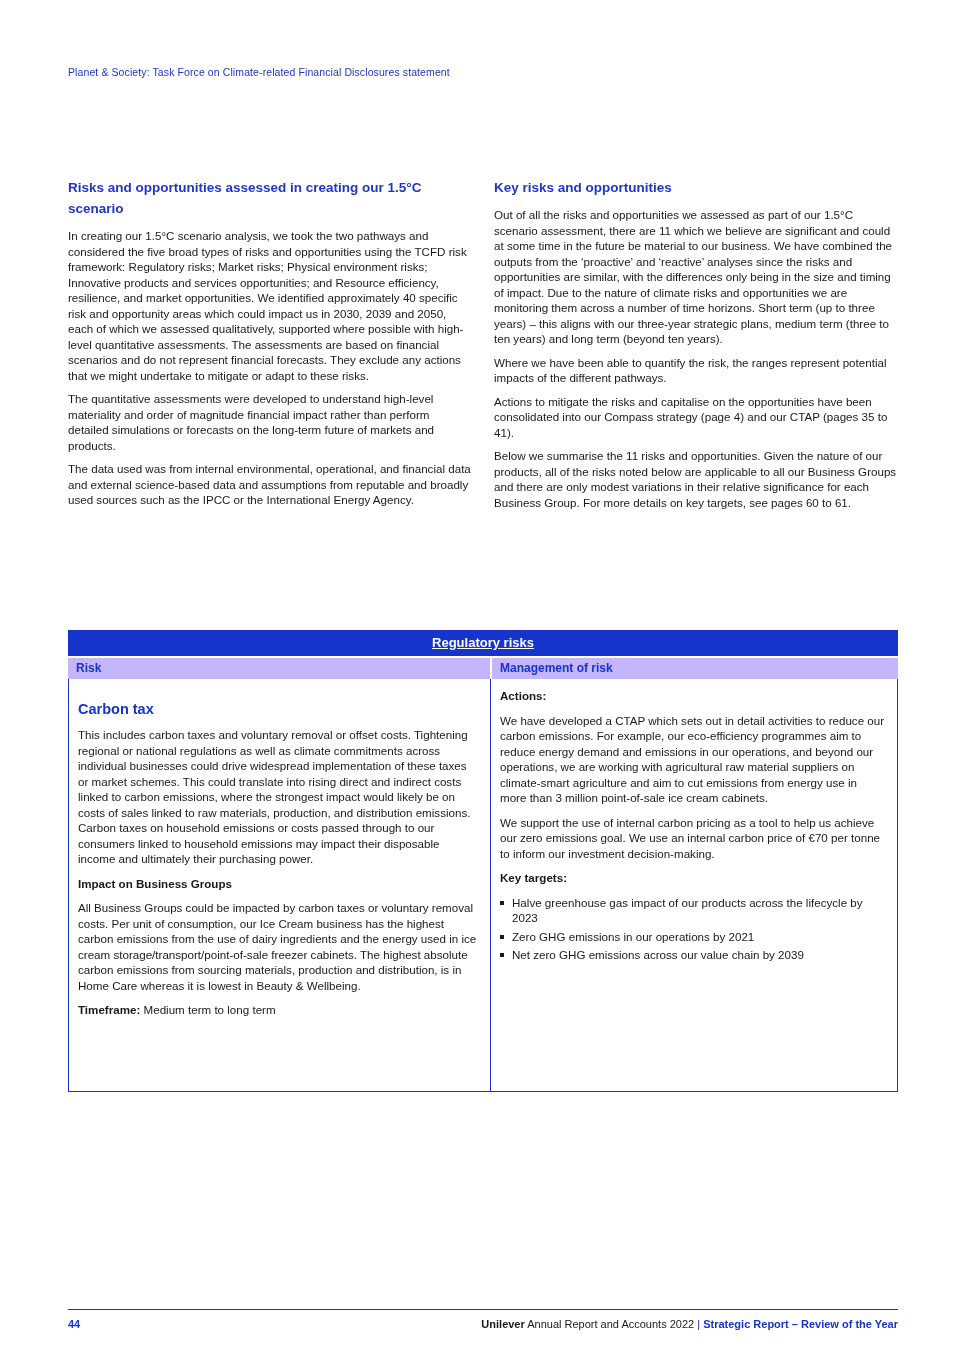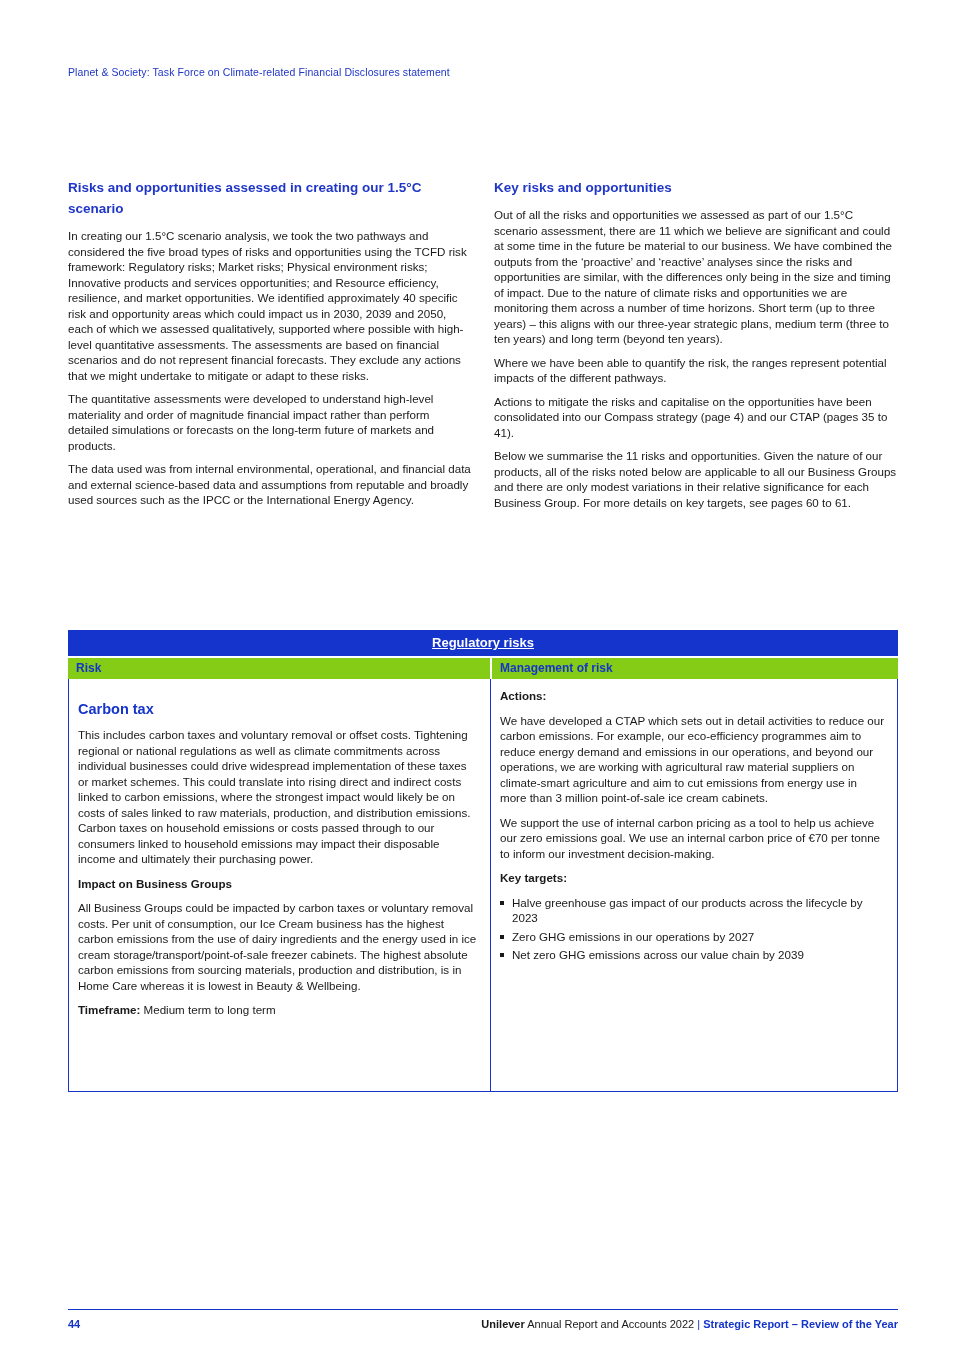--- a/index.html
+++ b/index.html
@@ -34,21 +34,21 @@
     position:absolute; left:68px; top:630px; width:830px;
   }
   .table-title {
     background:#1434cb; color:#ffffff;
     font-size:13px; font-weight:700; text-align:center;
     padding:5px 0 6px 0;
     text-decoration:underline;
   }
   .colheads { display:flex; gap:2px; margin-top:2px; }
   .colhead {
-    background:#84cc16; color:#1434cb;
+    background:#c4b5fd; color:#1434cb;
     font-size:12px; font-weight:700;
     padding:3px 0 4px 8px;
   }
   .colhead.first { width:422px; flex:none; }
   .colhead.second { flex:1; }
   .table-body {
     display:flex;
     border:1.5px solid #1434cb; border-top:none;
     min-height:413px;
     background:#ffffff;
@@ -121,21 +121,21 @@
         <p>We have developed a CTAP which sets out in detail activities to reduce our carbon emissions. For example, our eco-efficiency programmes aim to reduce energy demand and emissions in our operations, and beyond our operations, we are working with agricultural raw material suppliers on climate-smart agriculture and aim to cut emissions from energy use in more than 3 million point-of-sale ice cream cabinets.</p>
         <p>We support the use of internal carbon pricing as a tool to help us achieve our zero emissions goal. We use an internal carbon price of €70 per tonne to inform our investment decision-making.</p>
         <p class="subhead">Key targets:</p>
         <ul class="targets">
           <li>
               <span class="bullet"></span>
               <span>Halve greenhouse gas impact of our products across the lifecycle by 2023</span>
             </li>
           <li>
               <span class="bullet"></span>
-              <span>Zero GHG emissions in our operations by 2027</span>
+              <span>Zero GHG emissions in our operations by 2021</span>
             </li>
           <li>
               <span class="bullet"></span>
               <span>Net zero GHG emissions across our value chain by 2039</span>
             </li>
         </ul>
       </div>
     </div>
   </div>
 

